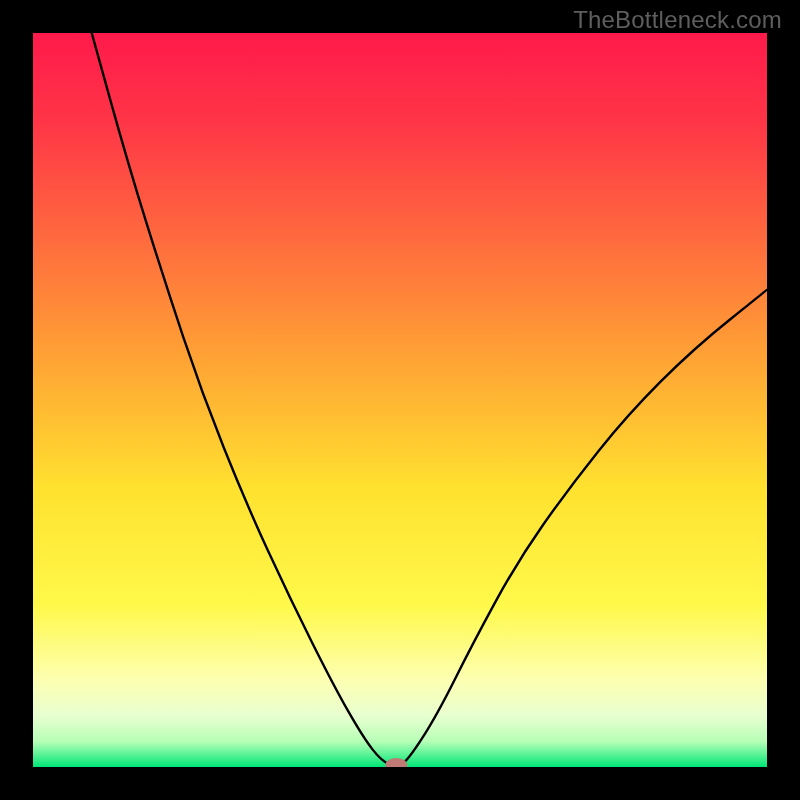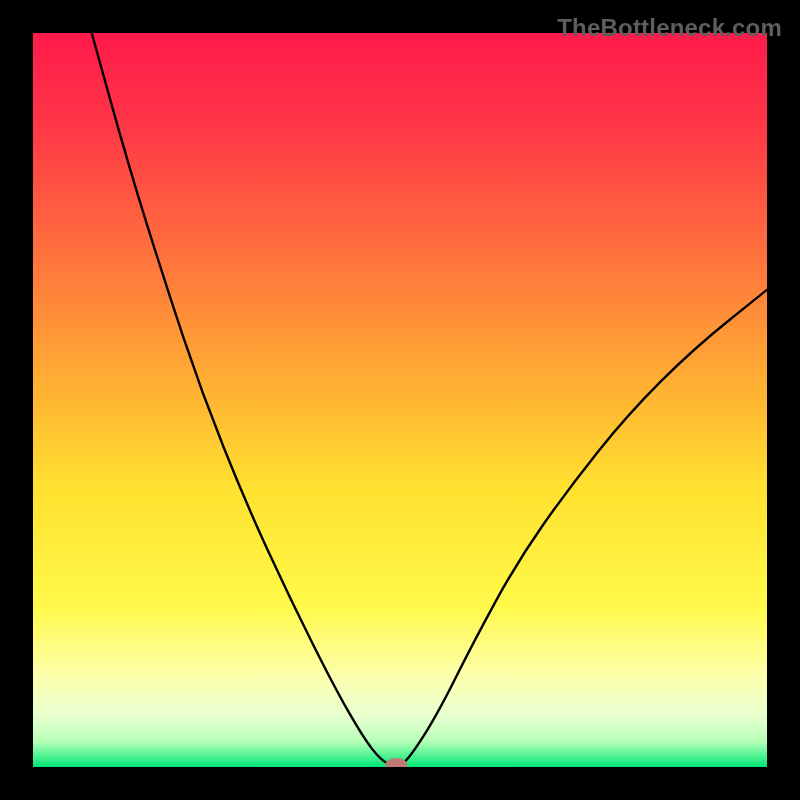--- a/index.html
+++ b/index.html
@@ -16,24 +16,23 @@
     width: 800px;
     height: 800px;
     background: #000;
   }
   .watermark {
     position: absolute;
     top: 6px;
     right: 18px;
     color: #5e5e5e;
     font-size: 24px;
-    font-weight: 700;
+    font-weight: 400;
     letter-spacing: 0.2px;
     z-index: 10;
-    margin-top: 8px;
   }
   svg {
     display: block;
   }
 </style>
 </head>
 <body>
 
 <div class="frame">
   <div class="watermark">TheBottleneck.com</div>

